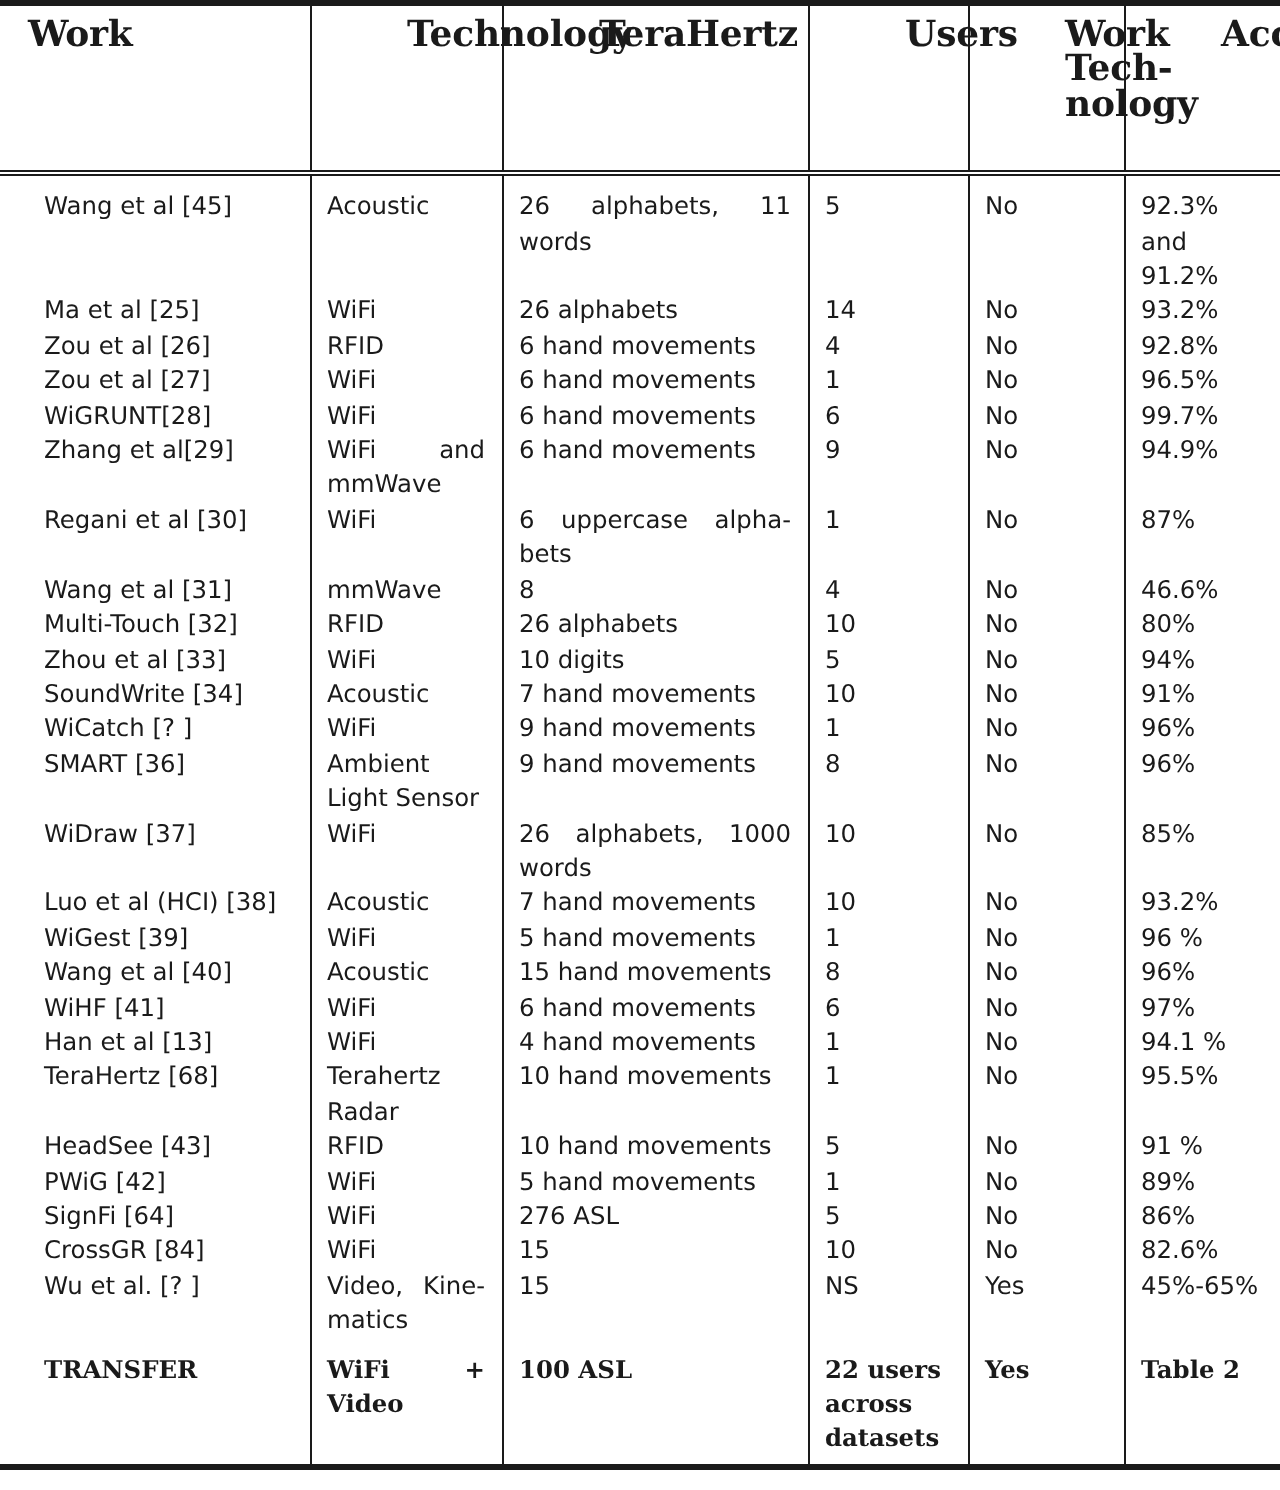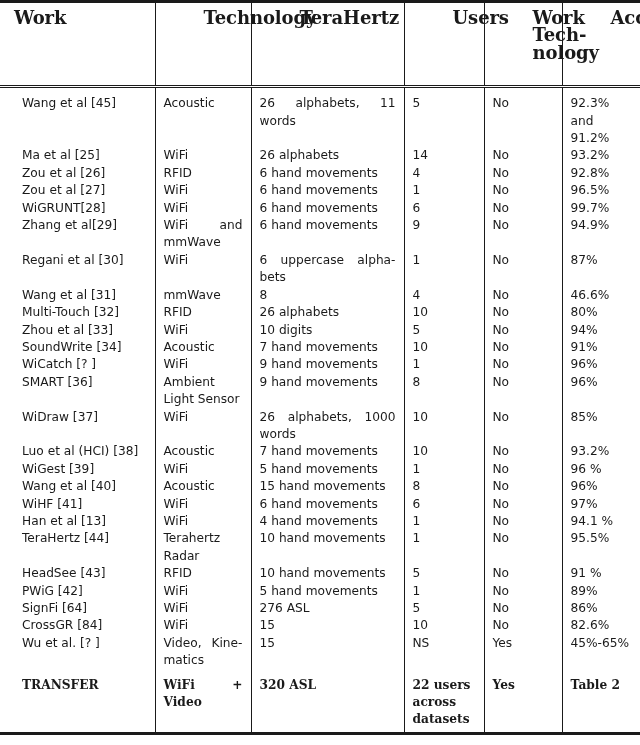--- a/index.html
+++ b/index.html
@@ -255,21 +255,21 @@
         </tr>
         <tr>
           <td class="col-work">Han et al [13]</td>
           <td class="col-tech sep-left">WiFi</td>
           <td class="col-gest sep-left">4 hand movements</td>
           <td class="col-users sep-left">1</td>
           <td class="col-cross sep-left">No</td>
           <td class="col-acc sep-left">94.1 %</td>
         </tr>
         <tr>
-          <td class="col-work">TeraHertz [44]</td>
+          <td class="col-work">TeraHertz [68]</td>
           <td class="col-tech sep-left">Terahertz Radar</td>
           <td class="col-gest sep-left">10 hand movements</td>
           <td class="col-users sep-left">1</td>
           <td class="col-cross sep-left">No</td>
           <td class="col-acc sep-left">95.5%</td>
         </tr>
         <tr>
           <td class="col-work">HeadSee [43]</td>
           <td class="col-tech sep-left">RFID</td>
           <td class="col-gest sep-left">10 hand movements</td>
@@ -311,21 +311,21 @@
         </tr>
         <tr class="transfer" id="transfer-row">
         <td class="col-work">TRANSFER</td>
         <td class="col-tech sep-left">
           <div class="tech-spread">
             <span>WiFi</span>
             <span>+</span>
           </div>
           <div>Video</div>
         </td>
-        <td class="col-gest sep-left">320 ASL</td>
+        <td class="col-gest sep-left">100 ASL</td>
         <td class="col-users sep-left">22 users across datasets</td>
         <td class="col-cross sep-left">Yes</td>
         <td class="col-acc sep-left">Table 2</td>
       </tr>
     </tbody>
   </table>
   <div class="bottom-line" id="bottom-rule" style="top: 732px;"></div>
 </div>
 
 </body></html>

